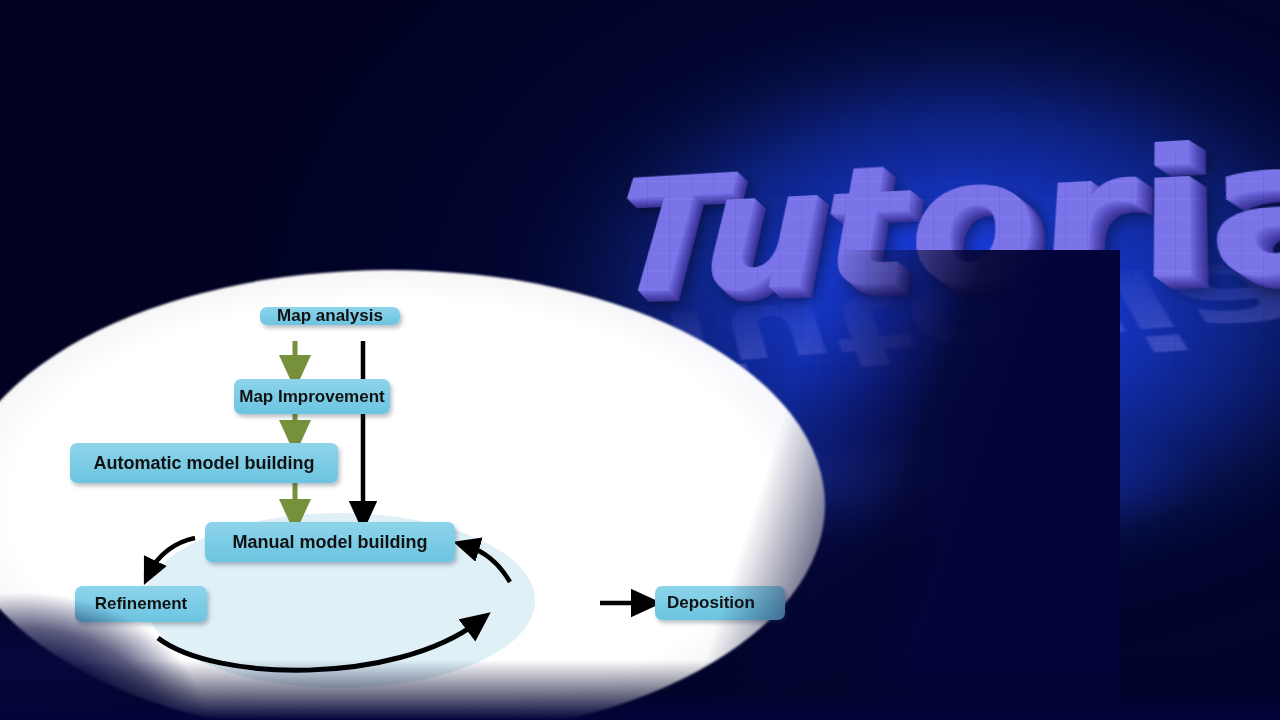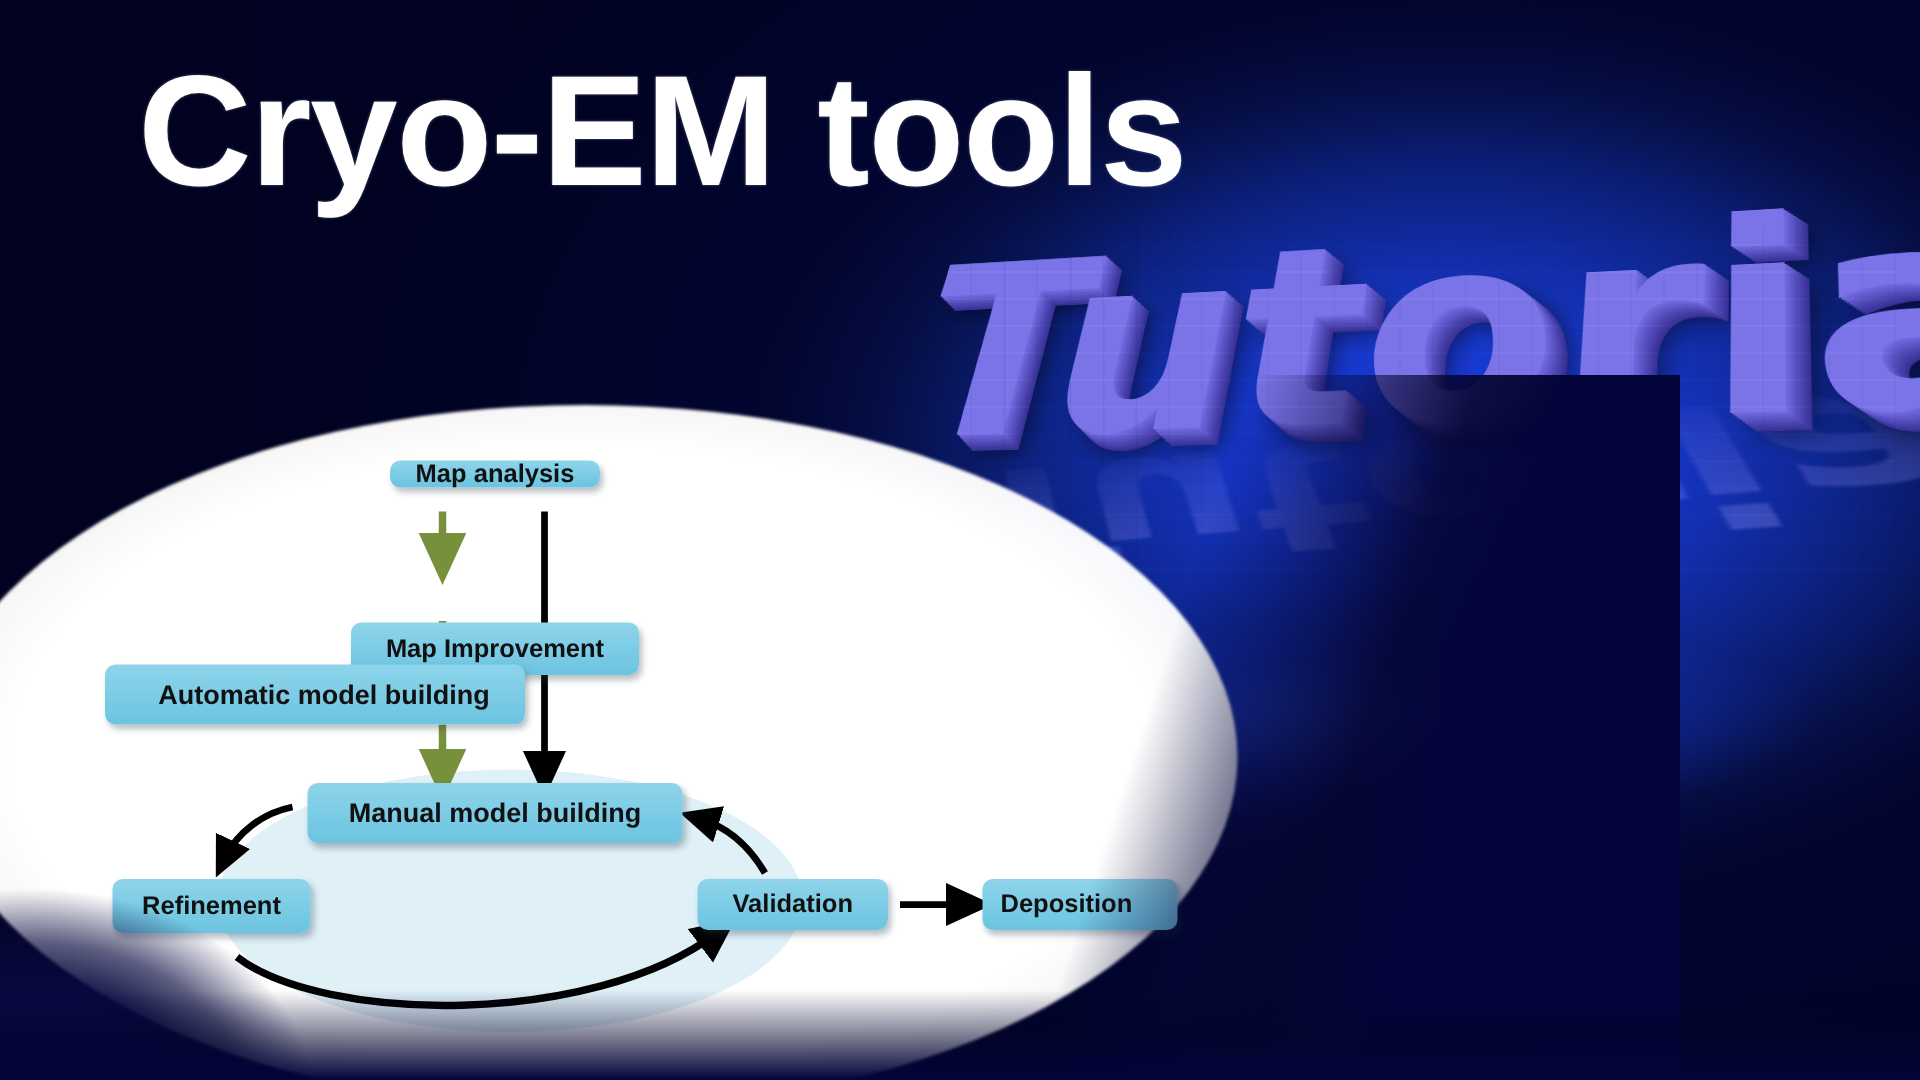--- a/index.html
+++ b/index.html
@@ -90,22 +90,22 @@
     position:absolute;
     background:linear-gradient(180deg,#8ed4ea 0%,#7ecde6 45%,#6cc4e0 100%);
     border-radius:7px;
     color:#111111;font-weight:bold;
     font-family:"Liberation Sans",sans-serif;
     display:flex;align-items:center;justify-content:center;
     box-shadow:2px 3px 4px rgba(40,60,80,.33);
     white-space:nowrap;
   }
   #node-map-analysis      {left:260px;top:37px; width:140px;height:18px;font-size:17px;}
-  #node-map-improvement   {left:234px;top:109px;width:192px;height:35px;font-size:17px;margin-top:36px;}
-  #node-auto-build        {left:70px; top:173px;width:268px;height:40px;font-size:18px;padding-left:12px;}
+  #node-map-improvement   {left:234px;top:109px;width:156px;height:35px;font-size:17px;}
+  #node-auto-build        {left:70px; top:173px;width:268px;height:40px;font-size:18px;}
   #node-manual-build      {left:205px;top:252px;width:250px;height:40px;font-size:18px;}
   #node-refinement        {left:75px; top:316px;width:132px;height:36px;font-size:17px;}
   #node-validation        {left:465px;top:316px;width:127px;height:34px;font-size:17px;}
   #node-deposition        {left:655px;top:316px;width:130px;height:34px;font-size:17px;
                            justify-content:flex-start;padding-left:12px;box-sizing:border-box;}
 
   .svg-layer{position:absolute;left:0;top:0;width:900px;height:450px;overflow:visible;}
 
   
   .right-fade{
@@ -131,21 +131,20 @@
 
   <div class="corner-dark"></div>
 
   <div class="floor-glow"></div>
   <div class="tutorial-wrap">
     <div class="tut-reflect">Tutorial</div>
     <div class="tut-word">Tutorial</div>
     <div class="tut-bricks"></div>
   </div>
 
-  <div class="title">Cryo-EM tools</div>
 
   <div class="white-ellipse"></div>
 
   <div class="diagram">
 
     <div class="cycle-ellipse"></div>
 
     <svg class="svg-layer" viewBox="0 0 900 450">
       <defs>
         <marker id="ah-green" markerWidth="7" markerHeight="7" refX="3.2" refY="3.2" orient="auto">
@@ -172,21 +171,20 @@
       <path d="M510,312 C500,295 487,282 467,276" fill="none" stroke="#000000" stroke-width="4.5" marker-end="url(#ah-black-s)"></path>
 
       <line x1="600" y1="333" x2="645" y2="333" stroke="#000000" stroke-width="4.5" marker-end="url(#ah-black)"></line>
     </svg>
 
     <div class="node" id="node-map-analysis">Map analysis</div>
     <div class="node" id="node-map-improvement">Map Improvement</div>
     <div class="node" id="node-auto-build">Automatic model building</div>
     <div class="node" id="node-manual-build">Manual model building</div>
     <div class="node" id="node-refinement">Refinement</div>
-    <div class="node" id="node-validation">Validation</div>
     <div class="node" id="node-deposition">Deposition</div>
 
   </div>
 
   <div class="right-fade"></div>
   <div class="left-fade"></div>
   <div class="bottom-fade"></div>
 
 </div>
 

